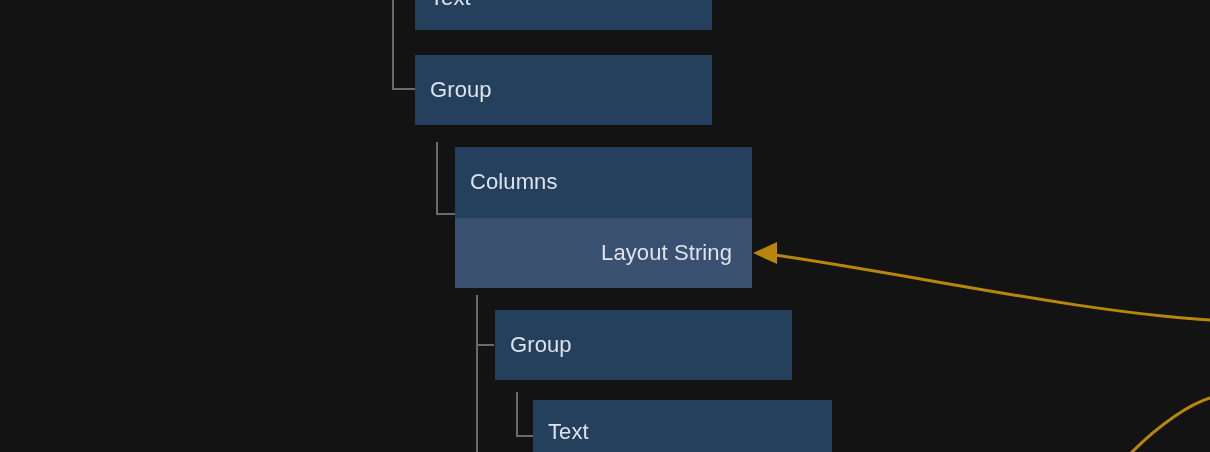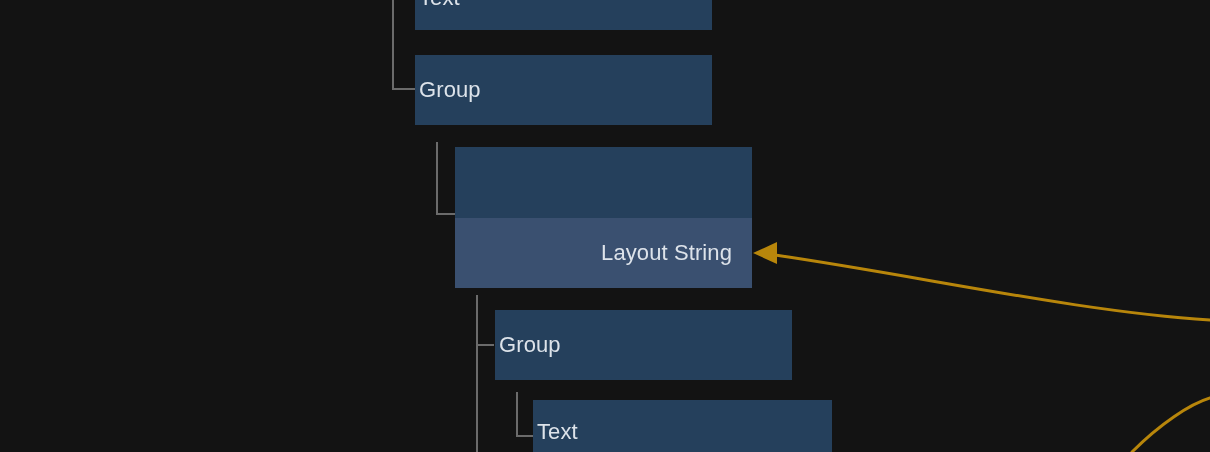--- a/index.html
+++ b/index.html
@@ -39,21 +39,21 @@
     justify-content: flex-end;
     align-items: center;
   }
   .node-label {
     color: #dde3ea;
     font-size: 22px;
     line-height: 1;
     white-space: nowrap;
     letter-spacing: 0.1px;
   }
-  .label-left  { padding-left: 4px; }
+  .label-left  { padding-left: 4px; margin-left: 11px; }
   .label-right { padding-right: 20px; }
 
   .connector {
     position: absolute;
     background: #6b6b6b;
   }
   .conn-v { width: 2px; }
   .conn-h { height: 2px; }
 
   svg.edge-layer {
@@ -87,20 +87,23 @@
         <div class="node-row row-header" style="top: 0px; height: 64px; background: rgb(37, 64, 92);">
           <span class="node-label label-left" style="color: rgb(221, 227, 234);">Text</span>
         </div>
       </div>
       <div class="node" style="left: 415px; top: 55px; width: 297px; height: 70px; background: rgb(37, 64, 92);">
         <div class="node-row row-header" style="top: 0px; height: 70px; background: rgb(37, 64, 92);">
           <span class="node-label label-left" style="color: rgb(221, 227, 234);">Group</span>
         </div>
       </div>
       <div class="node" style="left: 455px; top: 147px; width: 297px; height: 141px; background: rgb(37, 64, 92);">
+        <div class="node-row row-header" style="top: 0px; height: 70.5px; background: rgb(37, 64, 92);">
+          <span class="node-label label-left" style="color: rgb(221, 227, 234);">Columns</span>
+        </div>
         <div class="node-row row-field" style="top: 70.5px; height: 70.5px; background: rgb(58, 80, 112);">
           <span class="node-label label-right" style="color: rgb(221, 227, 234);">Layout String</span>
         </div>
       </div>
       <div class="node" style="left: 495px; top: 310px; width: 297px; height: 70px; background: rgb(37, 64, 92);">
         <div class="node-row row-header" style="top: 0px; height: 70px; background: rgb(37, 64, 92);">
           <span class="node-label label-left" style="color: rgb(221, 227, 234);">Group</span>
         </div>
       </div>
       <div class="node" style="left: 533px; top: 400px; width: 299px; height: 64px; background: rgb(37, 64, 92);">

